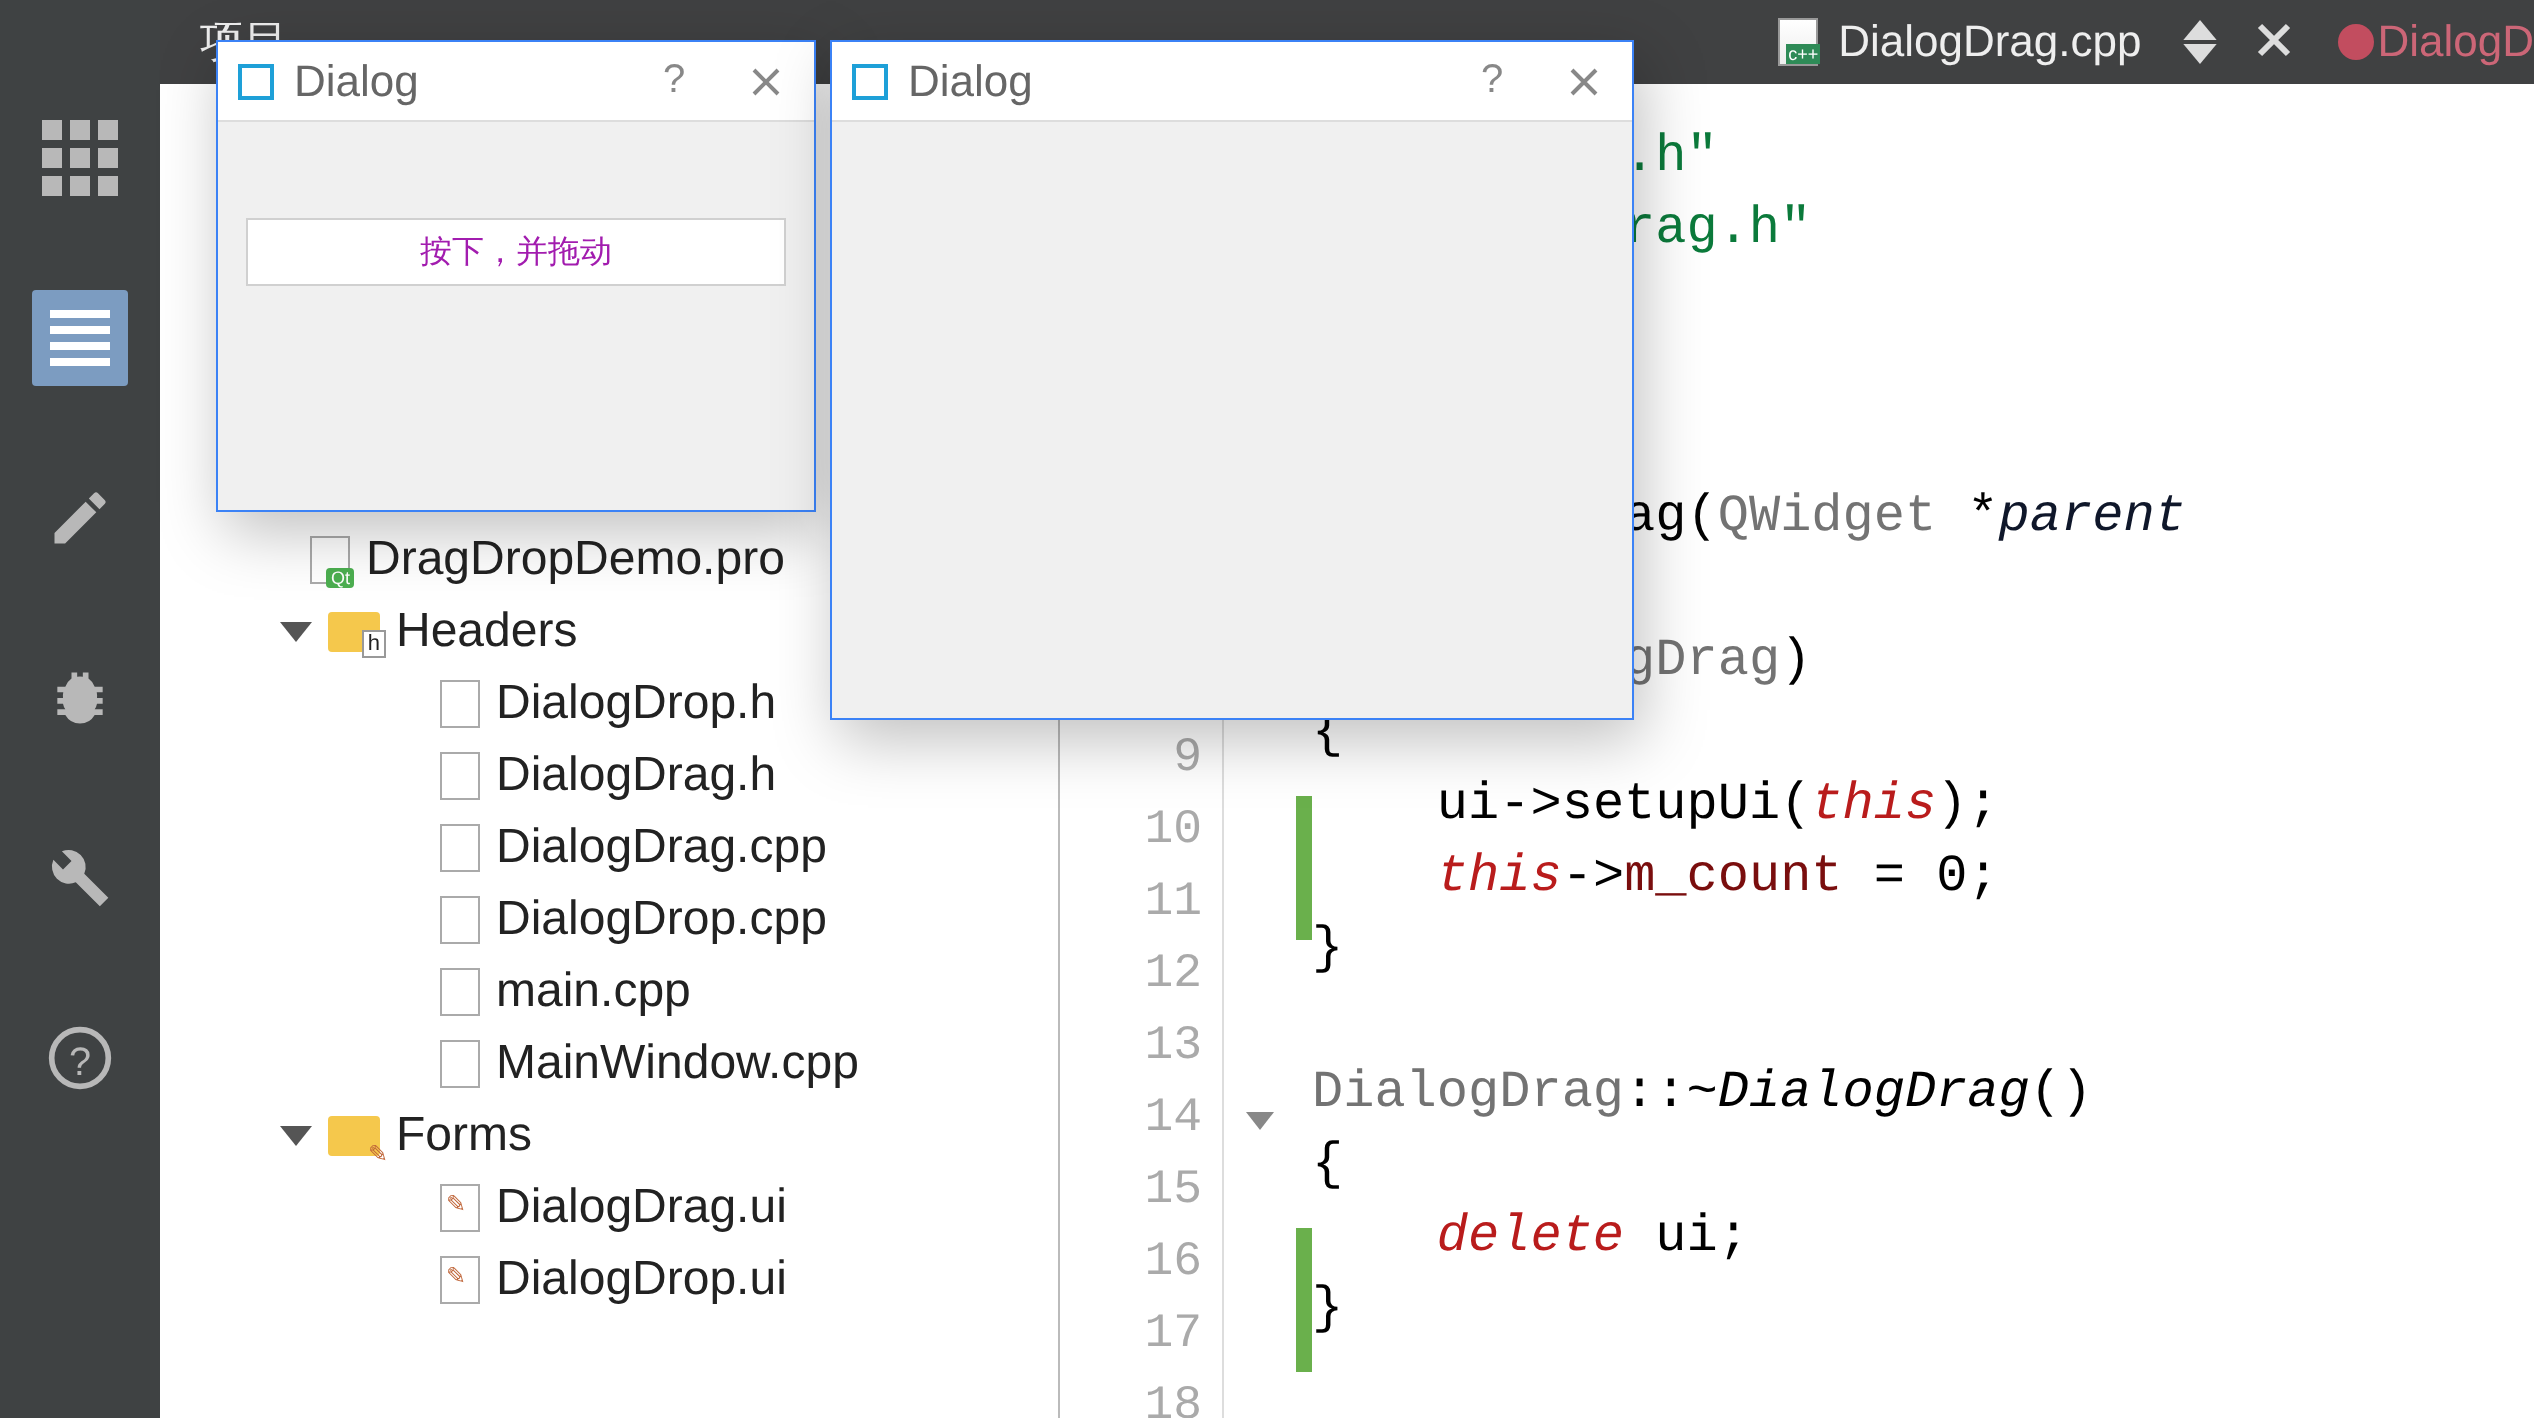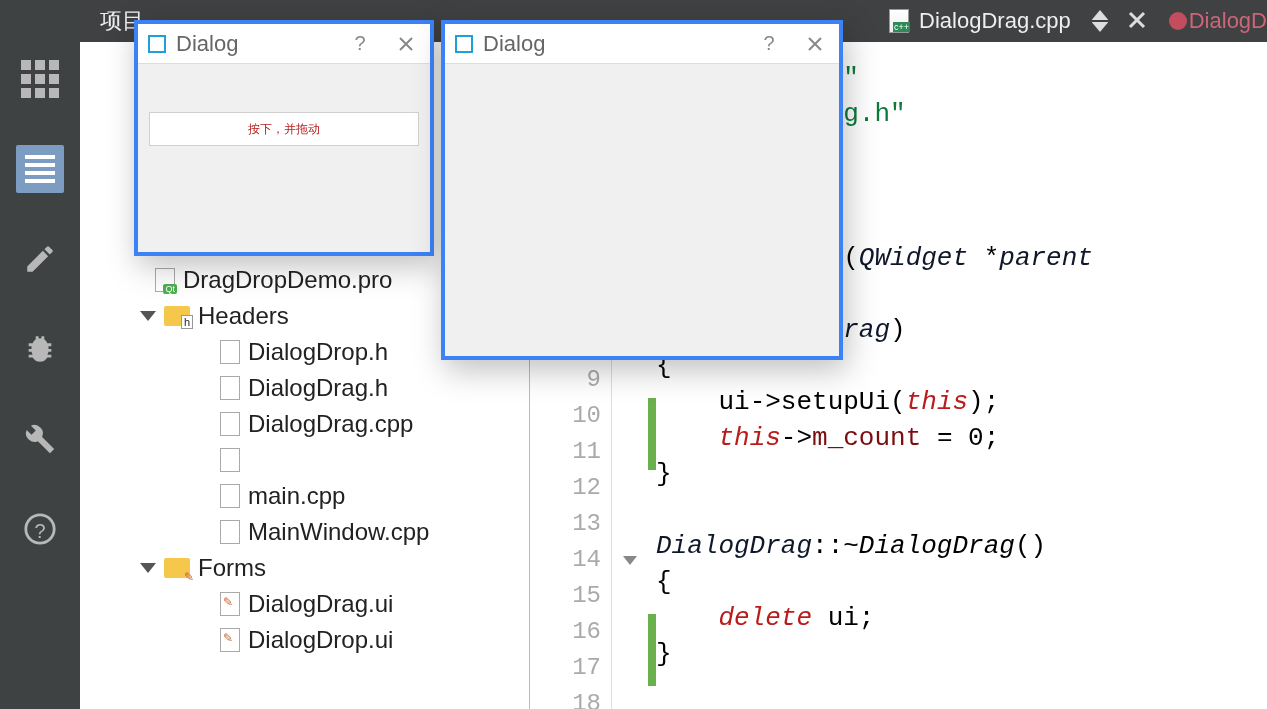--- a/index.html
+++ b/index.html
@@ -71,47 +71,47 @@
             color:#aaa; padding-top:320px; font-size:24px;}
   .gutter div { height:36px; line-height:36px; padding-right:10px;}
   .foldcol { width:36px; padding-top:320px;}
   .foldcol div { height:36px; display:flex; align-items:center; justify-content:center;}
   .foldtri { width:0;height:0;border-left:7px solid transparent;border-right:7px solid transparent;border-top:9px solid #888;}
   .greenbar { width:8px; padding-top:320px;}
   .greenbar div { height:36px; }
   .greenbar .g { background:#6ab04c; }
   .code { flex:1; white-space:pre; padding-top:18px; line-height:36px;}
   .kw   { color:#b91c1c; font-style:italic;}
-  .type { color:#0f172a;font-style:italic; }
+  .type { color:#737373; }
   .str  { color:#0b7a3b; }
   .num  { color:#000; }
   .fn   { color:#000; }
   .op   { color:#000; }
   .id2  { color:#7a0e0e; }
   .arg  { color:#0f172a; font-style:italic; }
   .dtor { color:#000; font-style:italic;}
 
   
   .qtdialog {
-    position:absolute; background:#f0f0f0; border:4px solid #3b82f6;
+    position:absolute; background:#f0f0f0; border:1px solid #3b82f6;
     box-shadow: 4px 10px 30px rgba(0,0,0,0.25);
-    font-size:20px; color:#555;margin-left:26px;
+    font-size:20px; color:#555;
   }
   .qtdialog .titlebar {
     height:40px; display:flex; align-items:center; gap:10px; padding:0 6px 0 10px;
     background:#fff; border-bottom:1px solid #ddd;
   }
   .qtdialog .qticon { width:18px;height:18px;background:#fff;border:2px solid #1ea0d8; }
   .qtdialog .dtitle { flex:1; font-size:22px; color:#666;}
   .qtdialog .tbtn { width:36px; height:36px; display:flex;align-items:center;justify-content:center;color:#888;}
   .qtdialog .body { padding:0; }
   .qtdialog input.dragline {
     display:block; margin:48px auto 0; width:270px; height:34px;
     background:#fff; border:1px solid #d0d0d0; text-align:center;
-    font-size:12px; color:#b91c1c;
+    font-size:16px; color:#a21caf;
   }
   .qtdialog .center { text-align:center; }
   .qtdialog .row2 { display:flex; align-items:center; justify-content:space-between; padding:4px 28px;}
   .d1 { left:108px; top:20px; width:300px; height:236px;}
   .d2 { left:415px; top:20px; width:402px; height:340px;}
 </style>
 </head>
 <body>
 
 <div class="rail">
@@ -206,20 +206,21 @@
       <span class="docicon"></span>
       <span>DialogDrag.h</span>
     </div>
 
   <div class="treerow indent3">
       <span class="docicon"></span>
       <span>DialogDrag.cpp</span>
     </div>
   <div class="treerow indent3">
       <span class="docicon"></span>
+      <span>DialogDrop.cpp</span>
     </div>
   <div class="treerow indent3">
       <span class="docicon"></span>
       <span>main.cpp</span>
     </div>
   <div class="treerow indent3">
       <span class="docicon"></span>
       <span>MainWindow.cpp</span>
     </div>
 

